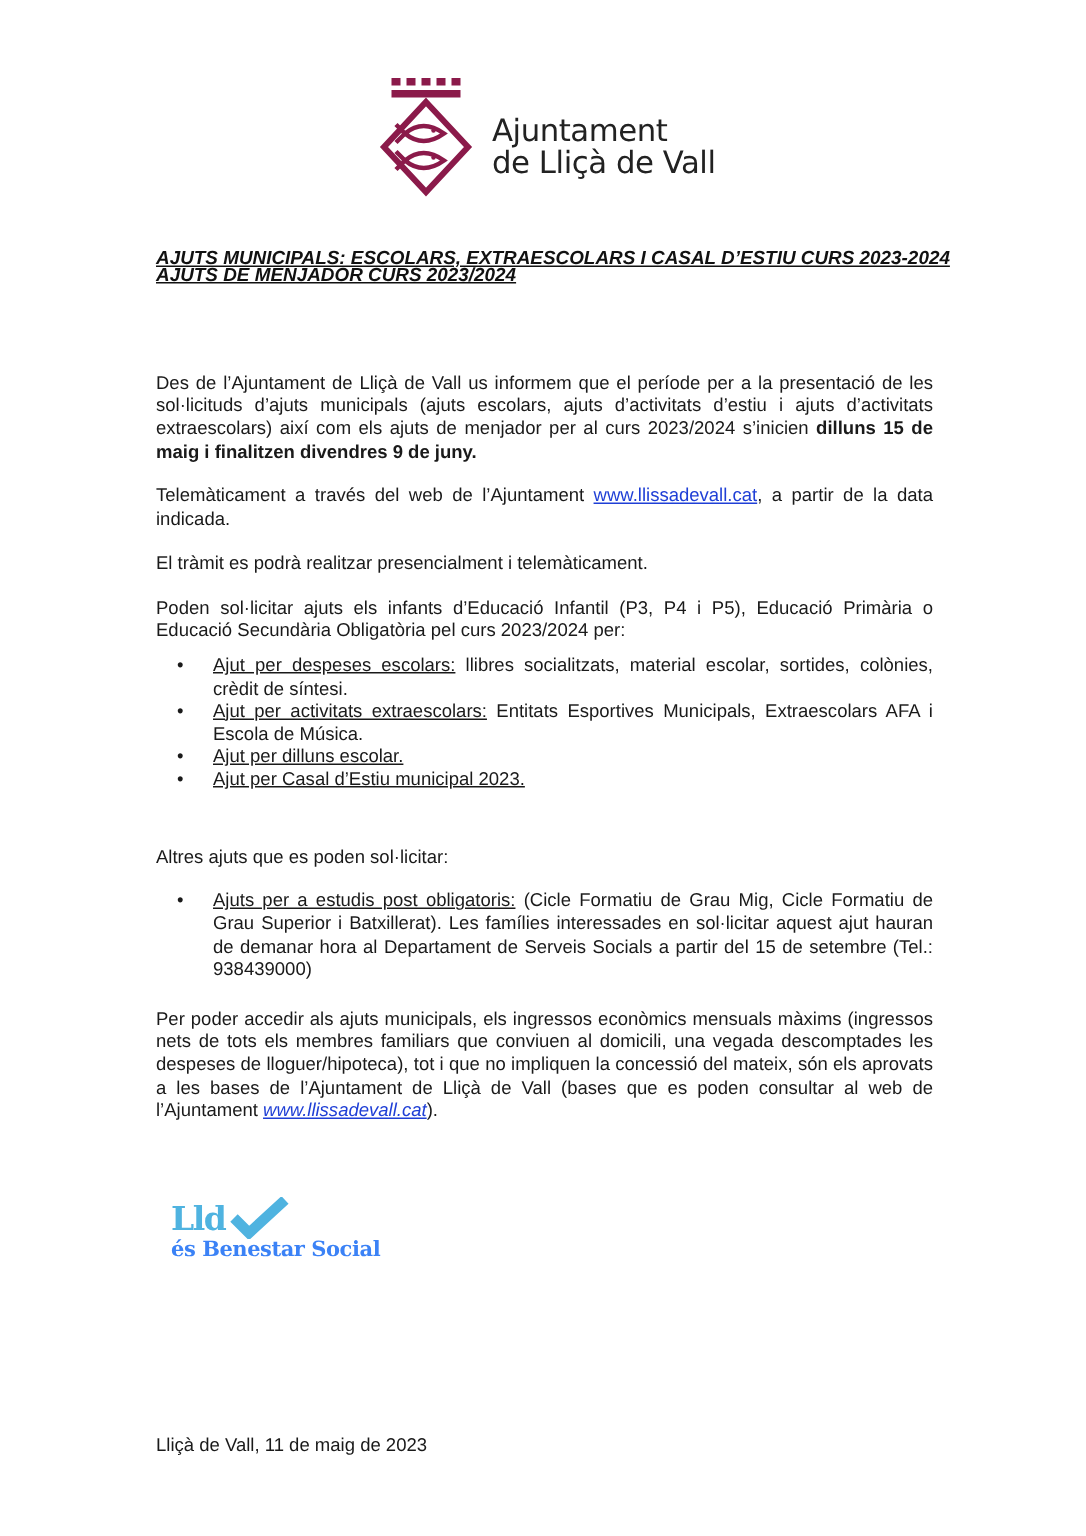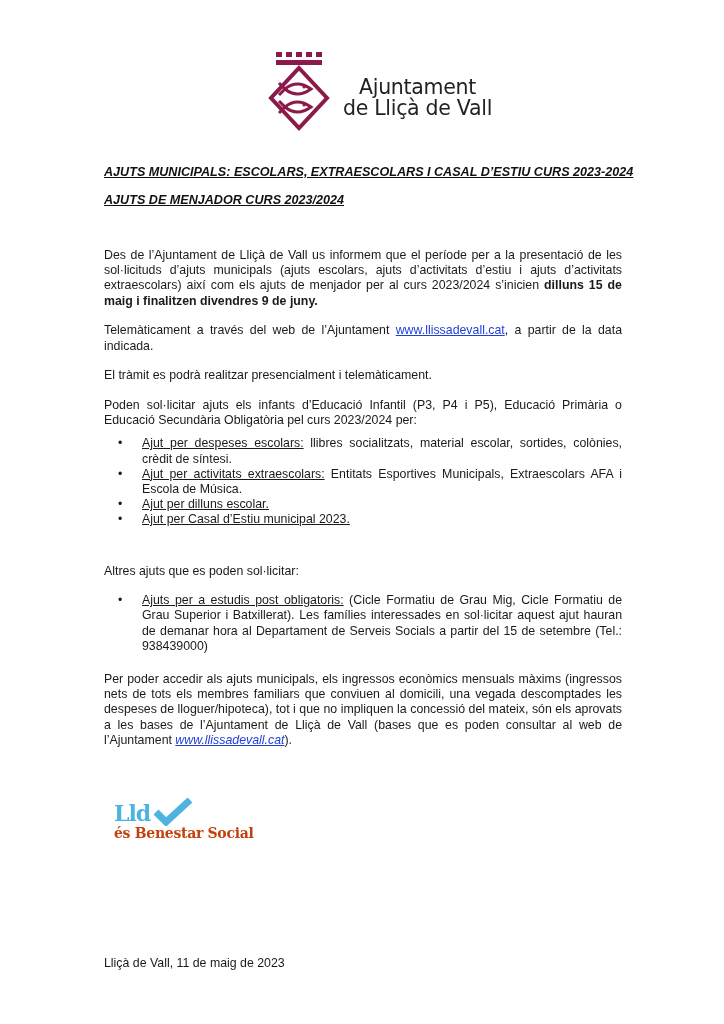--- a/index.html
+++ b/index.html
@@ -1,36 +1,36 @@
 <!DOCTYPE html>
 <html><head>
   <meta charset="utf-8">
   <style>
     html, body { margin: 0; padding: 0; background: #ffffff; }
     body {
       width: 724px; height: 1024px; position: relative; overflow: hidden;
       font-family: "Liberation Sans", sans-serif; color: #1a1a1a;
     }
     .logo {
-      position: absolute; left: 267px; top: 52px; width: 220px; height: 80px; text-align: center;
+      position: absolute; left: 252px; top: 52px; width: 220px; height: 80px;
     }
     .logo svg.crest { position: absolute; left: 0; top: 0; }
     .logo .logo-text {
       position: absolute; left: 76px; top: 25px;
       font-family: "DejaVu Sans", sans-serif; font-size: 20.5px; line-height: 21px;
       color: #222; letter-spacing: -0.3px; white-space: nowrap;
     }
     .heading {
       position: absolute; left: 104px;
       font-family: "Liberation Sans", sans-serif; font-weight: bold; font-style: italic;
       text-decoration: underline; font-size: 12.6px; color: #111;
       white-space: nowrap;
     }
     #h1 { top: 165px; }
-    #h2 { top: 193px; text-align: right; }
+    #h2 { top: 176px; text-align: right; }
     .content {
       position: absolute; left: 104px; width: 518px; top: 248px;
       font-size: 12.35px; line-height: 15.2px; text-align: justify;
     }
     .content p { margin: 0 0 14.5px 0; }
     a.link { color: #1f3fd6; text-decoration: underline; }
     a.link.italic { font-style: italic; }
     ul { margin: 0 0 14.5px 0; padding-left: 38px; list-style: none; }
     ul li { position: relative; margin: 0; }
     ul li .bullet { position: absolute; left: -24px; top: 0; }
@@ -38,21 +38,21 @@
     .benestar {
       position: absolute; left: 112px; top: 798px; width: 200px; height: 50px;
     }
     .benestar .lld {
       position: absolute; left: 2px; top: 2px;
       font-family: "DejaVu Serif", serif; font-weight: bold; font-size: 22px; color: #4fb3e0;
       letter-spacing: -1px;
     }
     .benestar .tag {
       position: absolute; left: 2px; top: 27px;
-      font-family: "DejaVu Serif", serif; font-weight: bold; font-size: 14px; color: #c2410c;
+      font-family: "DejaVu Serif", serif; font-weight: bold; font-size: 14px; color: #3b82f6;
       white-space: nowrap; letter-spacing: -0.3px;
     }
     .benestar svg { position: absolute; left: 40px; top: 0; }
     .dateline {
       position: absolute; left: 104px; top: 956px; font-size: 12.35px;
     }
   </style>
 </head>
 <body>
 

